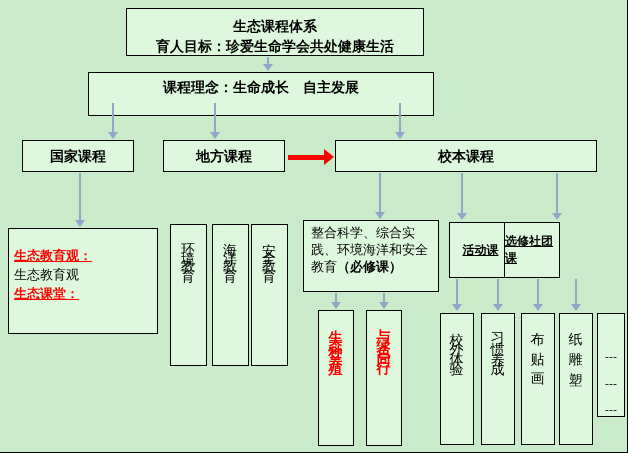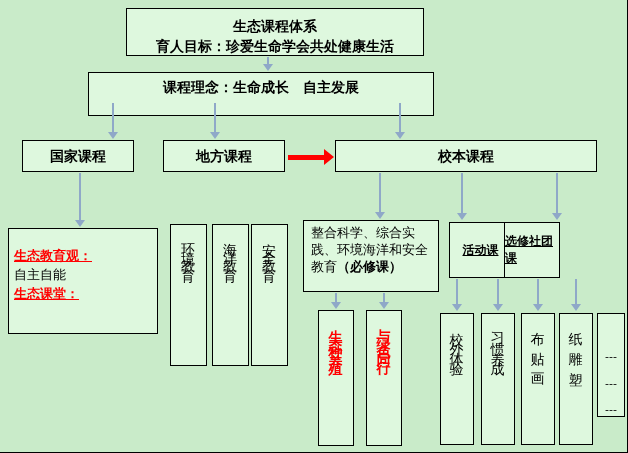--- a/index.html
+++ b/index.html
@@ -59,21 +59,21 @@
   </div>
   <div class="box center bold" style="left:163px; top:140px; width:122px; height:32px; line-height:30px;">
     <span>地方课程</span>
   </div>
   <div class="box center bold" style="left:335px; top:140px; width:262px; height:32px; line-height:30px;">
     <span>校本课程</span>
   </div>
 
   <div class="box txt13" style="left:8px; top:228px; width:150px; height:106px; padding:17px 5px; line-height:19px;">
     <div class="red-u">生态教育观：</div>
-    <div>自主自能</div>
+    <div>生态教育观</div>
     <div class="red-u">生态课堂：</div>
   </div>
 
   <div class="box vbox" style="left:170px; top:224px; width:37px; height:142px;">
     <span class="vtext ls8">环境教育</span>
   </div>
   <div class="box vbox" style="left:212px; top:224px; width:37px; height:142px;">
     <span class="vtext ls8">海洋教育</span>
   </div>
   <div class="box vbox" style="left:251px; top:224px; width:37px; height:142px;">

